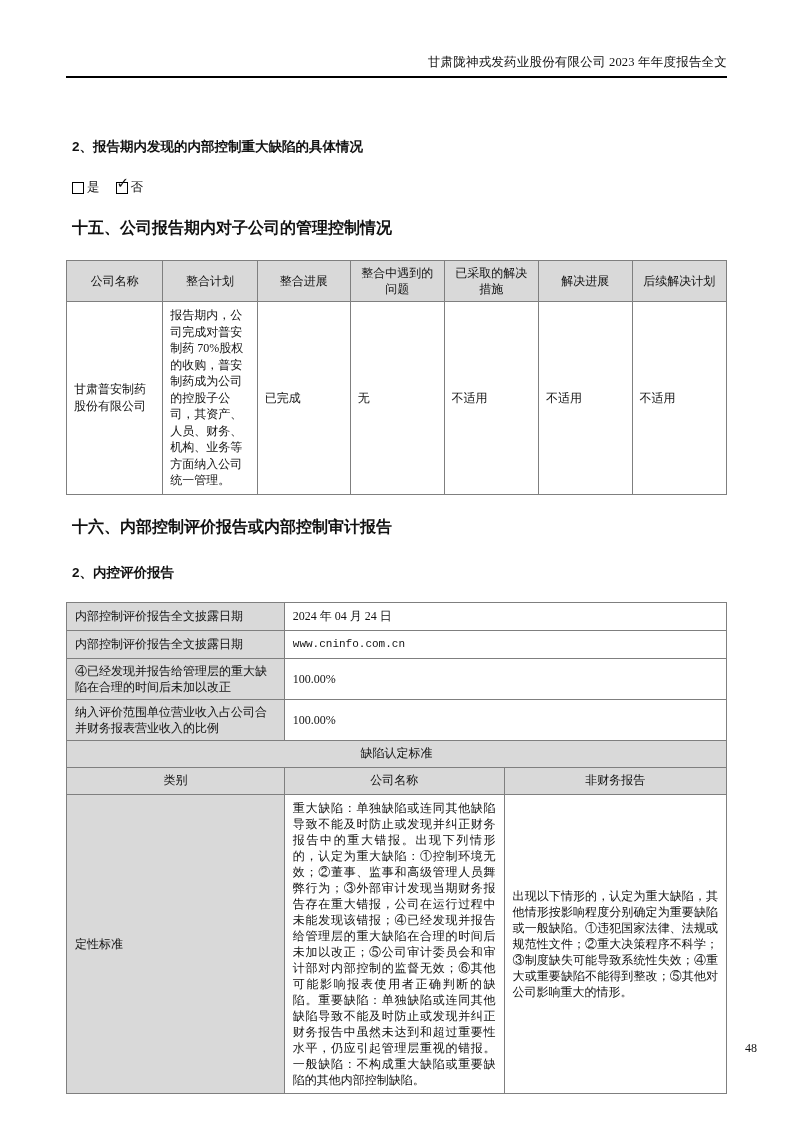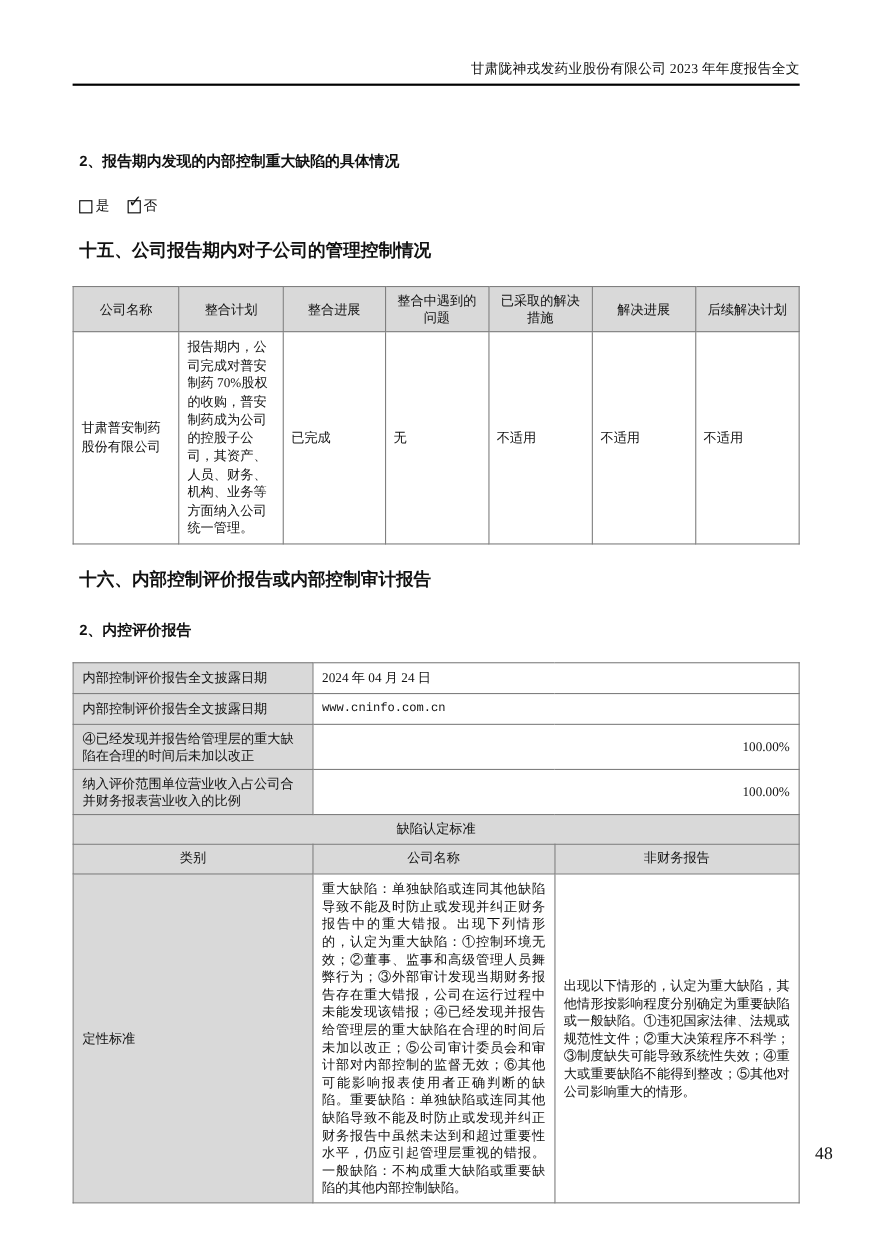--- a/index.html
+++ b/index.html
@@ -52,28 +52,28 @@
   .t1 th {
     background:#d9d9d9; text-align:center; vertical-align:middle;
     height:36px; padding:2px 6px; line-height:16px;
   }
   .t1 td { padding:5px 7px; line-height:16.5px; vertical-align:middle; text-align:left; }
 
   .t2 { margin-top:20px; }
   .t2 td { padding:3px 8px; line-height:16px; vertical-align:middle; text-align:left; }
   .t2 .lbl { background:#d9d9d9; }
   .t2 .gray-center td { background:#d9d9d9; text-align:center; height:20px;font-family:Liberation Mono, monospace; }
-  .t2 .right { text-align:right; }
+  .t2 .right { }
   .t2 .mono { font-family:"Liberation Mono", monospace; font-size:11px; }
   .t2 .tall { height:34px; }
   .t2 .short { height:21px; }
   .t2 .qual-fin { text-align:justify; vertical-align:top; padding:5px 8px; }
   .t2 .qual-non { text-align:justify; vertical-align:middle; padding:5px 8px; }
 
-  .page-num { position:absolute; top:1041px; right:36px; font-size:16px; }
+  .page-num { position:absolute; top:1041px; right:36px; font-size:12px; }
 </style>
 </head>
 <body>
 
 <div class="page">
   <div class="content">
 
     <div class="doc-header">
       <span>甘肃陇神戎发药业股份有限公司 2023 年年度报告全文</span>
     </div>

